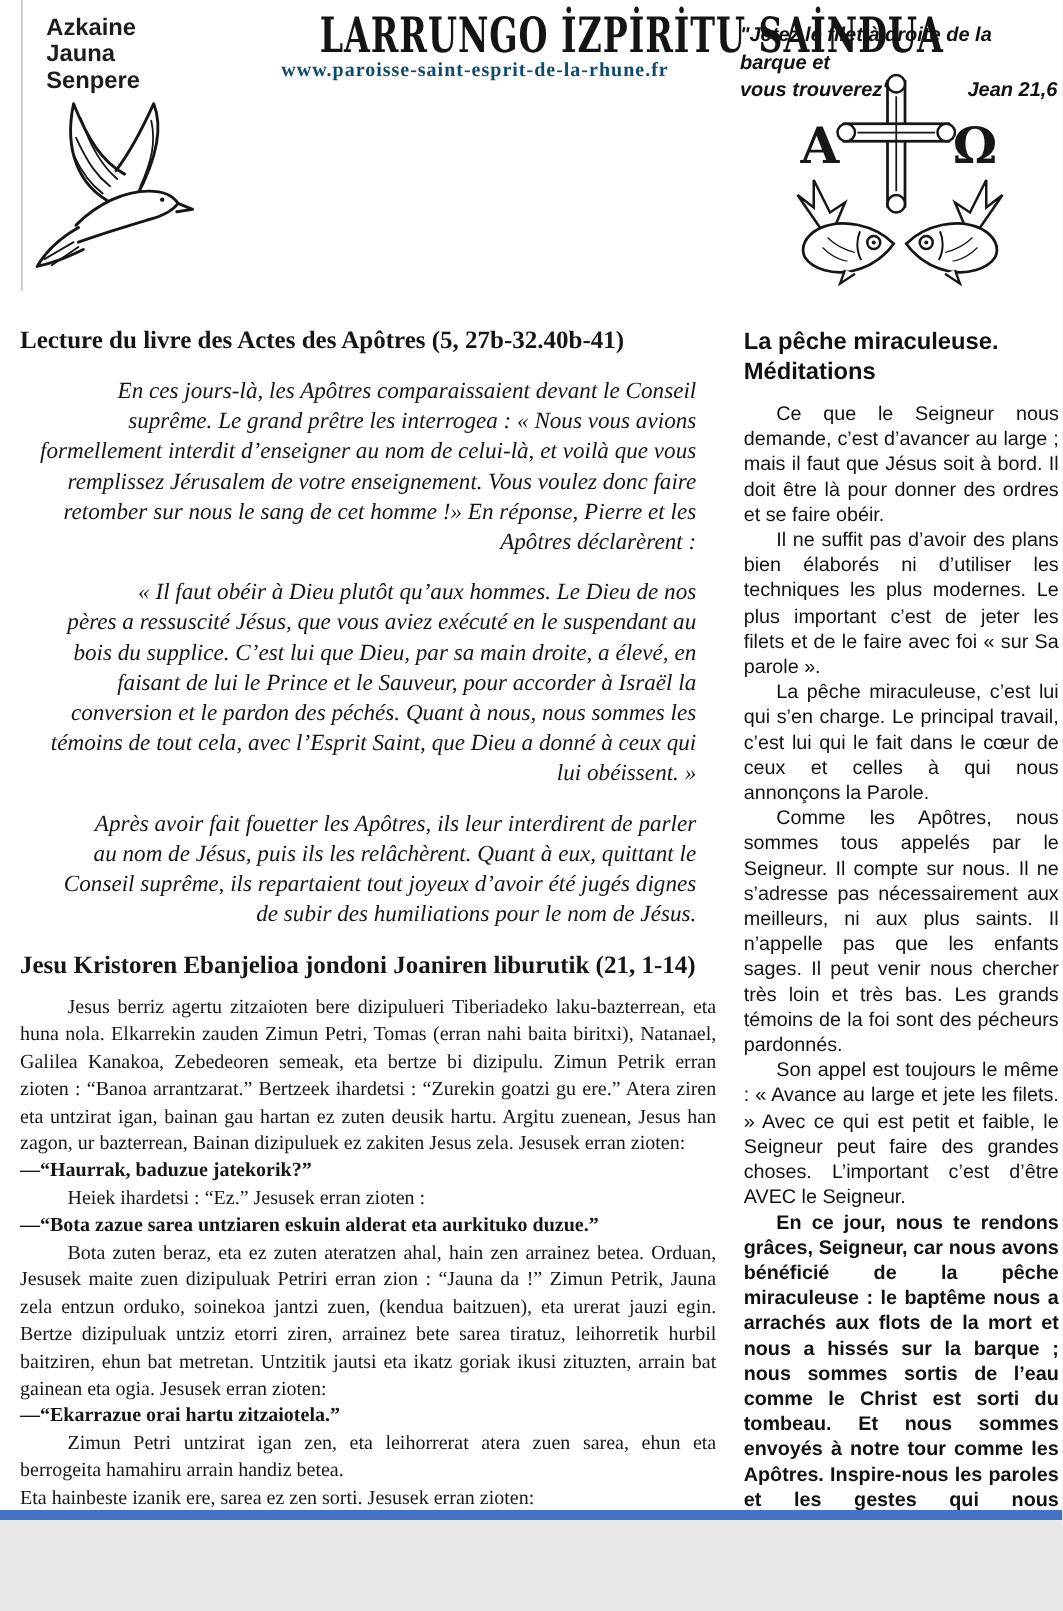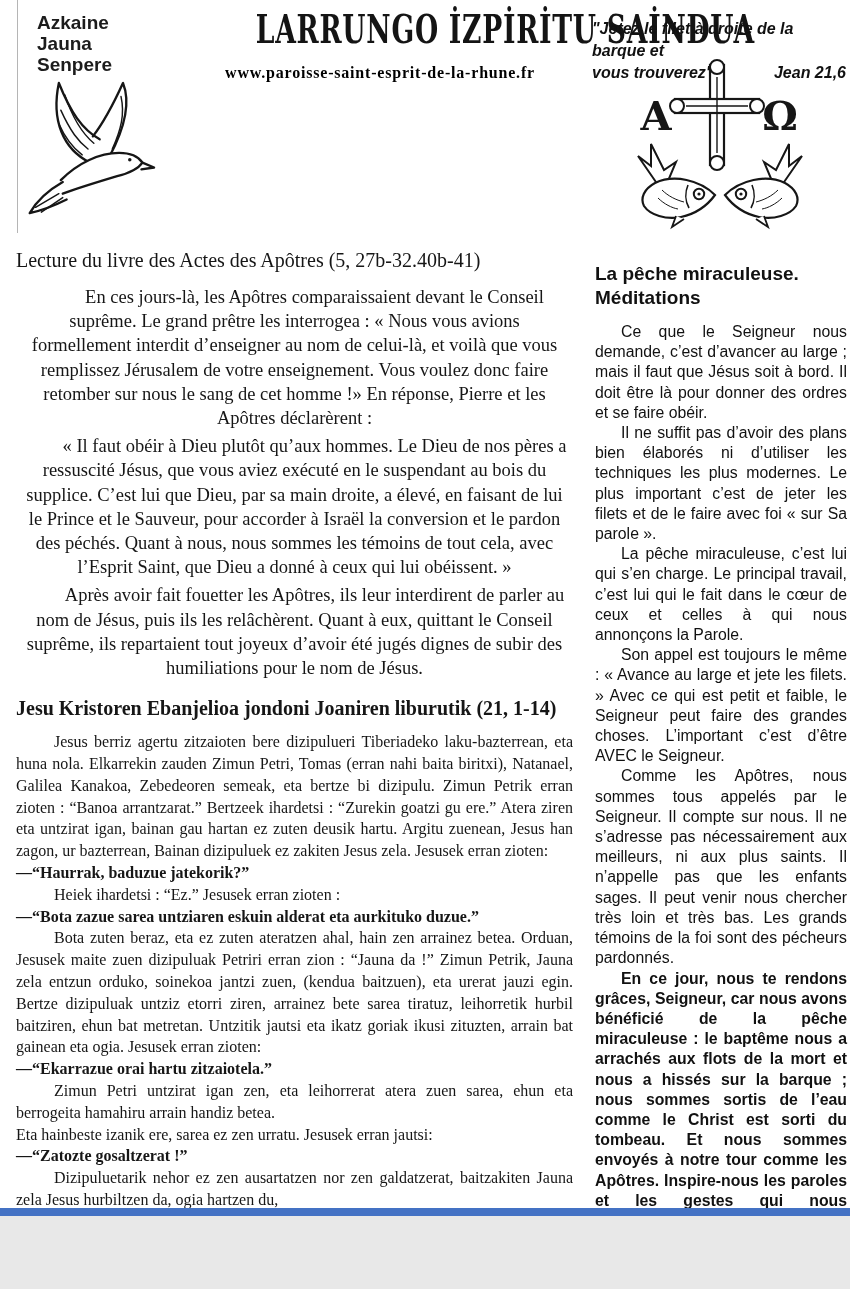--- a/index.html
+++ b/index.html
@@ -8,40 +8,40 @@
 
   
   .edge-line{position:absolute;left:17px;top:0;width:1px;height:233px;background:#b5b5b5;}
   .towns{position:absolute;left:37px;top:12px;font-family:"Liberation Sans",sans-serif;
          font-weight:bold;font-size:19px;line-height:21px;color:#1c1c1c;}
   .dove{position:absolute;left:20px;top:66px;width:136px;height:168px;}
   .masthead{position:absolute;left:168px;top:6px;width:424px;text-align:center;}
   .masthead .title{font-family:"DejaVu Serif",serif;font-weight:bold;font-size:36px;
          white-space:nowrap;display:inline-block;transform:scaleX(.74) scaleY(1.08);
          transform-origin:center top;letter-spacing:1px;color:#141414;}
-  .masthead .url{margin-top:16px;font-weight:bold;font-size:16px;letter-spacing:.8px;color:#000000;}
+  .masthead .url{margin-top:0;font-weight:bold;font-size:16px;letter-spacing:.8px;color:#0c4a6e;}
   .datebox{position:absolute;left:233px;top:100px;width:288px;border:2px dotted #4a4a4a;
            padding:2px;background:#fff;box-sizing:border-box;}
   .datebox-in{border:4px solid #1d1d1d;text-align:center;padding:7px 2px 9px;
            font-family:"Liberation Sans",sans-serif;font-weight:bold;color:#161616;}
   .db-date{font-size:24px;line-height:28px;}
   .db-sunday{font-size:28px;line-height:33px;white-space:nowrap;display:inline-block;
              transform:scaleX(.88);transform-origin:center;}
   .db-sunday sup{font-size:.62em;}
   .db-ref{font-size:25px;line-height:30px;}
   .quote{position:absolute;left:592px;top:18px;width:254px;
          font-family:"Liberation Sans",sans-serif;font-weight:bold;font-style:italic;
          font-size:16px;line-height:22px;color:#111;}
   .quote .l2{display:flex;justify-content:space-between;}
   .emblem{position:absolute;left:618px;top:56px;width:204px;height:182px;}
 
   
   .col-left{position:absolute;left:16px;top:248px;width:557px;}
-  .acts-heading{font-weight:normal;font-size:20px;line-height:25px;margin:0 0 12px;}
-  .fr p{font-size:18.5px;line-height:24.2px;margin:4px;text-indent:40px;text-align:center;}
+  .acts-heading{font-weight:bold;font-size:20px;line-height:25px;margin:12px 0 12px;}
+  .fr p{font-style:italic;font-size:18.5px;line-height:24.2px;margin:16px;text-indent:40px;text-align:right;}
   .fr p.noindent{text-indent:0;}
   .gospel-heading{font-size:20px;line-height:25px;margin:16px 0 10px;}
   .gospel-heading .b{font-weight:bold;}
   .eu p{font-size:16px;line-height:21.8px;margin:0;text-align:justify;}
   .eu p.ind{text-indent:38px;}
   .eu p.dlg{font-weight:bold;text-indent:0;text-align:left;}
 
   .col-right{position:absolute;left:595px;top:262px;width:252px;
              font-family:"Liberation Sans",sans-serif;
              font-size:15.8px;line-height:20.2px;text-align:justify;color:#111;}
@@ -138,35 +138,35 @@
 
     <h2 class="gospel-heading"><span class="b">Jesu Kristoren Ebanjelioa jondoni Joaniren liburutik</span><span> (21, 1-14)</span></h2>
     <div class="eu">
       <p class="ind">Jesus berriz agertu zitzaioten bere dizipulueri Tiberiadeko laku-bazterrean, eta huna nola. Elkarrekin zauden Zimun Petri, Tomas (erran nahi baita biritxi), Natanael, Galilea Kanakoa, Zebedeoren semeak, eta bertze bi dizipulu. Zimun Petrik erran zioten : “Banoa arrantzarat.” Bertzeek ihardetsi : “Zurekin goatzi gu ere.” Atera ziren eta untzirat igan, bainan gau hartan ez zuten deusik hartu. Argitu zuenean, Jesus han zagon, ur bazterrean, Bainan dizipuluek ez zakiten Jesus zela. Jesusek erran zioten:</p>
       <p class="dlg">—“Haurrak, baduzue jatekorik?”</p>
       <p class="ind">Heiek ihardetsi : “Ez.” Jesusek erran zioten :</p>
       <p class="dlg">—“Bota zazue sarea untziaren eskuin alderat eta aurkituko duzue.”</p>
       <p class="ind">Bota zuten beraz, eta ez zuten ateratzen ahal, hain zen arrainez betea. Orduan, Jesusek maite zuen dizipuluak Petriri erran zion : “Jauna da !” Zimun Petrik, Jauna zela entzun orduko, soinekoa jantzi zuen, (kendua baitzuen), eta urerat jauzi egin. Bertze dizipuluak untziz etorri ziren, arrainez bete sarea tiratuz, leihorretik hurbil baitziren, ehun bat metretan. Untzitik jautsi eta ikatz goriak ikusi zituzten, arrain bat gainean eta ogia. Jesusek erran zioten:</p>
       <p class="dlg">—“Ekarrazue orai hartu zitzaiotela.”</p>
       <p class="ind">Zimun Petri untzirat igan zen, eta leihorrerat atera zuen sarea, ehun eta berrogeita hamahiru arrain handiz betea.</p>
-      <p>Eta hainbeste izanik ere, sarea ez zen urratu. Jesusek erran jautsi:</p>
+      <p>Eta hainbeste izanik ere, sarea ez zen sorti. Jesusek erran zioten:</p>
       <p class="dlg">—“Zatozte gosaltzerat !”</p>
       <p class="ind">Dizipuluetarik nehor ez zen ausartatzen nor zen galdatzerat, baitzakiten Jauna zela Jesus hurbiltzen da, ogia hartzen du,</p>
       <p>eta emaiten diote , eta berdin arraina. Hirugarren aldia zen, Jesus, hilen artetik piztu ondoan, bere dizipulueri agertzen zitzaiotela.</p>
     </div>
   </div>
 
   <div class="col-right">
     <h2 class="med-heading">
       <span>La pêche miraculeuse.</span><br>
       <span>Méditations</span>
     </h2>
     <p>Ce que le Seigneur nous demande, c’est d’avancer au large ; mais il faut que Jésus soit à bord. Il doit être là pour donner des ordres et se faire obéir.</p>
     <p>Il ne suffit pas d’avoir des plans bien élaborés ni d’utiliser les techniques les plus modernes. Le plus important c’est de jeter les filets et de le faire avec foi « sur Sa parole ».</p>
     <p>La pêche miraculeuse, c’est lui qui s’en charge. Le principal travail, c’est lui qui le fait dans le cœur de ceux et celles à qui nous annonçons la Parole.</p>
+    <p>Comme les Apôtres, nous sommes tous appelés par le Seigneur. Il compte sur nous. Il ne s’adresse pas nécessairement aux meilleurs, ni aux plus saints. Il n’appelle pas que les enfants sages. Il peut venir nous chercher très loin et très bas. Les grands témoins de la foi sont des pécheurs pardonnés.</p>
     <p>Son appel est toujours le même : « Avance au large et jete les filets. » Avec ce qui est petit et faible, le Seigneur peut faire des grandes choses. L’important c’est d’être AVEC le Seigneur.</p>
-    <p>Comme les Apôtres, nous sommes tous appelés par le Seigneur. Il compte sur nous. Il ne s’adresse pas nécessairement aux meilleurs, ni aux plus saints. Il n’appelle pas que les enfants sages. Il peut venir nous chercher très loin et très bas. Les grands témoins de la foi sont des pécheurs pardonnés.</p>
     <p class="bold">En ce jour, nous te rendons grâces, Seigneur, car nous avons bénéficié de la pêche miraculeuse : le baptême nous a arrachés aux flots de la mort et nous a hissés sur la barque ; nous sommes sortis de l’eau comme le Christ est sorti du tombeau. Et nous sommes envoyés à notre tour comme les Apôtres. Inspire-nous les paroles et les gestes qui nous permettront d’arracher nos frères aux flots de la misère et de nous mettre à ton service.</p>
     <p class="bold">Amen.</p>
   </div>
 
   <div class="bottom-bar" style="background: rgb(68, 114, 196);"></div>
 </div>
 
 </body></html>

